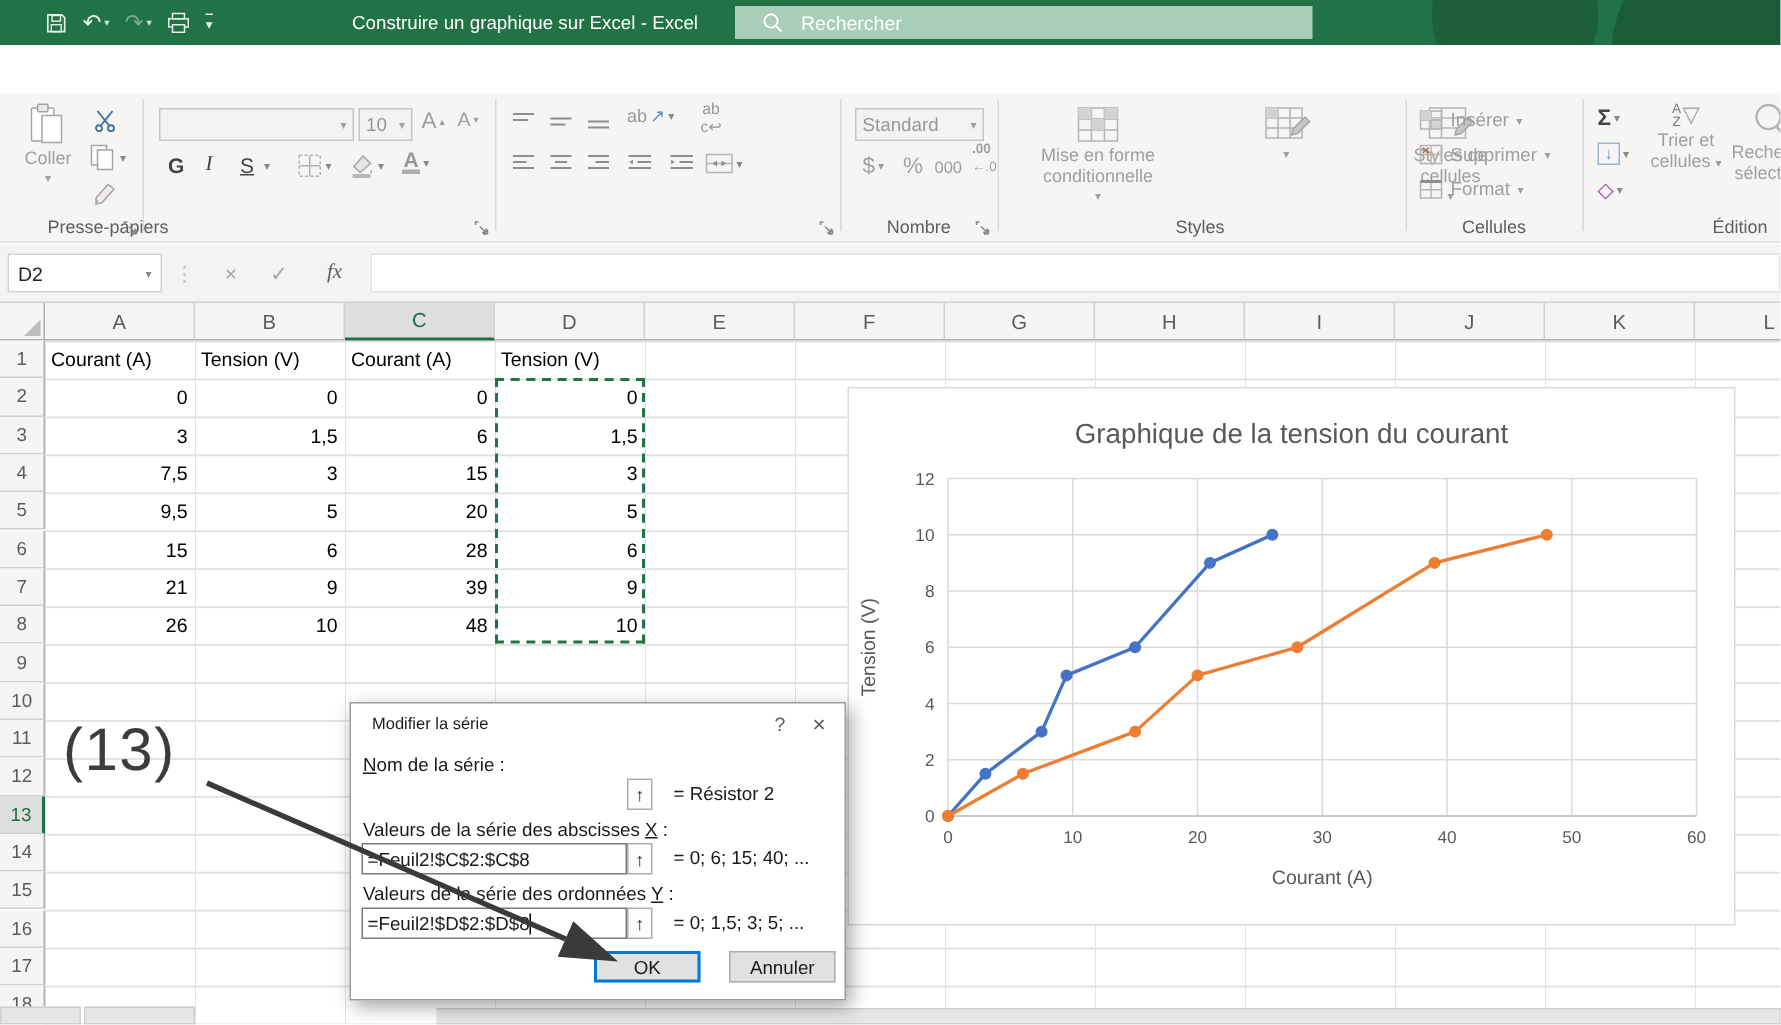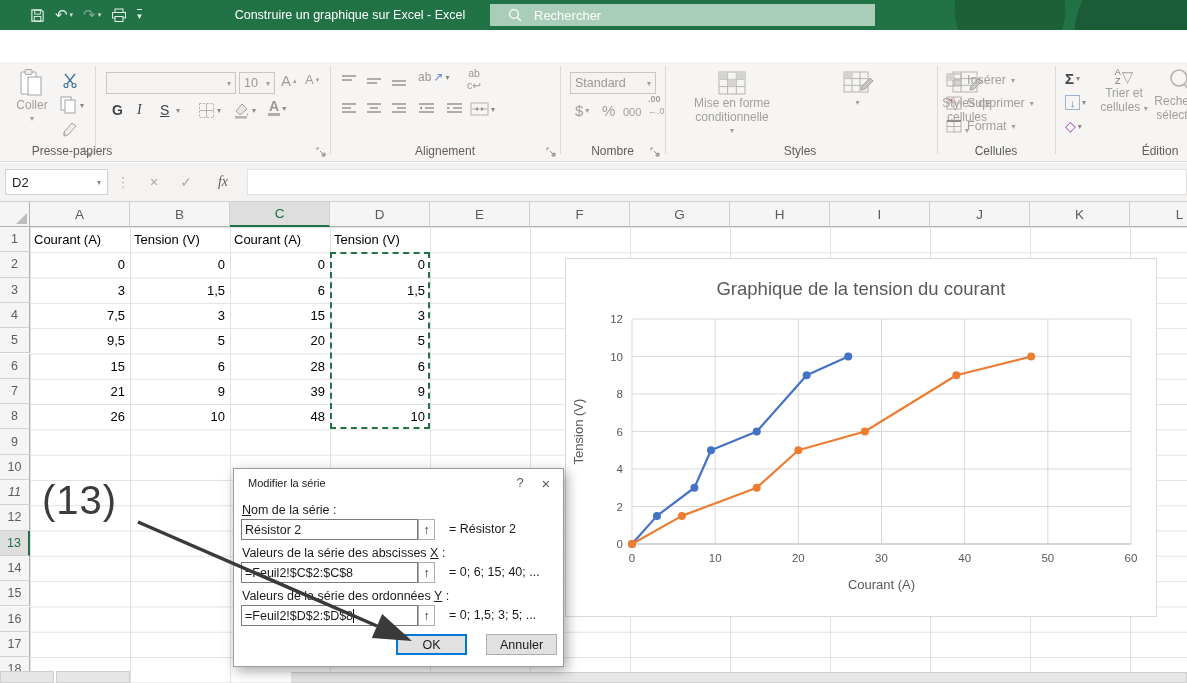--- a/index.html
+++ b/index.html
@@ -315,21 +315,20 @@
         </svg>
     </div>
     <div class="rtxt" style="left:470px; top:40px;">
       <svg width="19" height="14" viewBox="0 0 19 14">
           <rect x="1" y="1" width="17" height="12" fill="none" stroke="#b5b3b1"></rect>
           <line x1="1" y1="7" x2="18" y2="7" stroke="#b5b3b1"></line>
           <path d="M5 7l3-2v4zM14 7l-3-2v4z" fill="#908e8c"></path>
         </svg>
       <span style="font-size:8px; color:#8a8886;">▾</span>
     </div>
-    <div class="glabel" style="left:330px; width:230px;">Alignement</div>
     <span class="launch" style="left:546px;">
       <svg width="10" height="10" viewBox="0 0 10 10">
           <path d="M1 3V1h2M9 9H6M9 9V6M4 4l4 4M8 8h-2.6M8 8V5.4" stroke="#8a8886" fill="none"></path>
         </svg>
     </span>
     <div class="gdiv" style="left:560px;"></div>
 
     <div class="rbox" style="left:570px; top:10px; width:86px;">
       <span>Standard</span>
         <span class="cdown">▾</span>
@@ -525,21 +524,21 @@
       <div class="cell num" style="left: 130px; top: 176.8px; width: 100px;">9</div>
       <div class="cell num" style="left: 230px; top: 176.8px; width: 100px;">39</div>
       <div class="cell num" style="left: 330px; top: 176.8px; width: 100px;">9</div>
       <div class="rowhdr" style="top: 202.1px; height: 25.3px;">8</div>
       <div class="cell num" style="left: 30px; top: 202.1px; width: 100px;">26</div>
       <div class="cell num" style="left: 130px; top: 202.1px; width: 100px;">10</div>
       <div class="cell num" style="left: 230px; top: 202.1px; width: 100px;">48</div>
       <div class="cell num" style="left: 330px; top: 202.1px; width: 100px;">10</div>
       <div class="rowhdr" style="top: 227.4px; height: 25.3px;">9</div>
       <div class="rowhdr" style="top: 252.7px; height: 25.3px;">10</div>
-      <div class="rowhdr" style="top: 278px; height: 25.3px; font-style: italic;">11</div>
+      <div class="rowhdr" style="top: 278px; height: 25.3px;">11</div>
       <div class="rowhdr" style="top: 303.3px; height: 25.3px;">12</div>
       <div class="rowhdr sel" style="top: 328.6px; height: 25.3px;">13</div>
       <div class="rowhdr" style="top: 353.9px; height: 25.3px;">14</div>
       <div class="rowhdr" style="top: 379.2px; height: 25.3px;">15</div>
       <div class="rowhdr" style="top: 404.5px; height: 25.3px;">16</div>
       <div class="rowhdr" style="top: 429.8px; height: 25.3px;">17</div>
       <div class="rowhdr" style="top: 455.1px; height: 25.3px;">18</div>
       <div class="" id="ants" style="left: 330px; top: 50.3px; width: 100px; height: 177.1px;"></div>
     </div>
 
@@ -599,23 +598,20 @@
   <div class="bstrip" style="left:291px; top:672px; width:896px; height:11px; border-left:none;"></div>
 
   <div id="dialog">
     <div id="dlg-title">Modifier la série</div>
     <div class="dlg-cap" style="right:32px;">?</div>
     <div class="dlg-cap" style="right:6px; font-size:15px;">×</div>
 
     <div class="dlg-label" style="top:34px;">
       <span></span><span class="mn">N</span><span>om de la série :</span>
     </div>
-    <div class="dlg-input" style="top:50px;">
-        <span>Résistor 2</span>
-      </div>
     <div class="rangebtn" style="top:50px;">
         <span>↑</span>
       </div>
     <div class="dlg-res" style="top:53px;">= Résistor 2</div>
 
     <div class="dlg-label" style="top:77px;">
       <span>Valeurs de la série des abscisses </span><span class="mn">X</span><span> :</span>
     </div>
     <div class="dlg-input" style="top:93px;">
         <span>=Feuil2!$C$2:$C$8</span>

